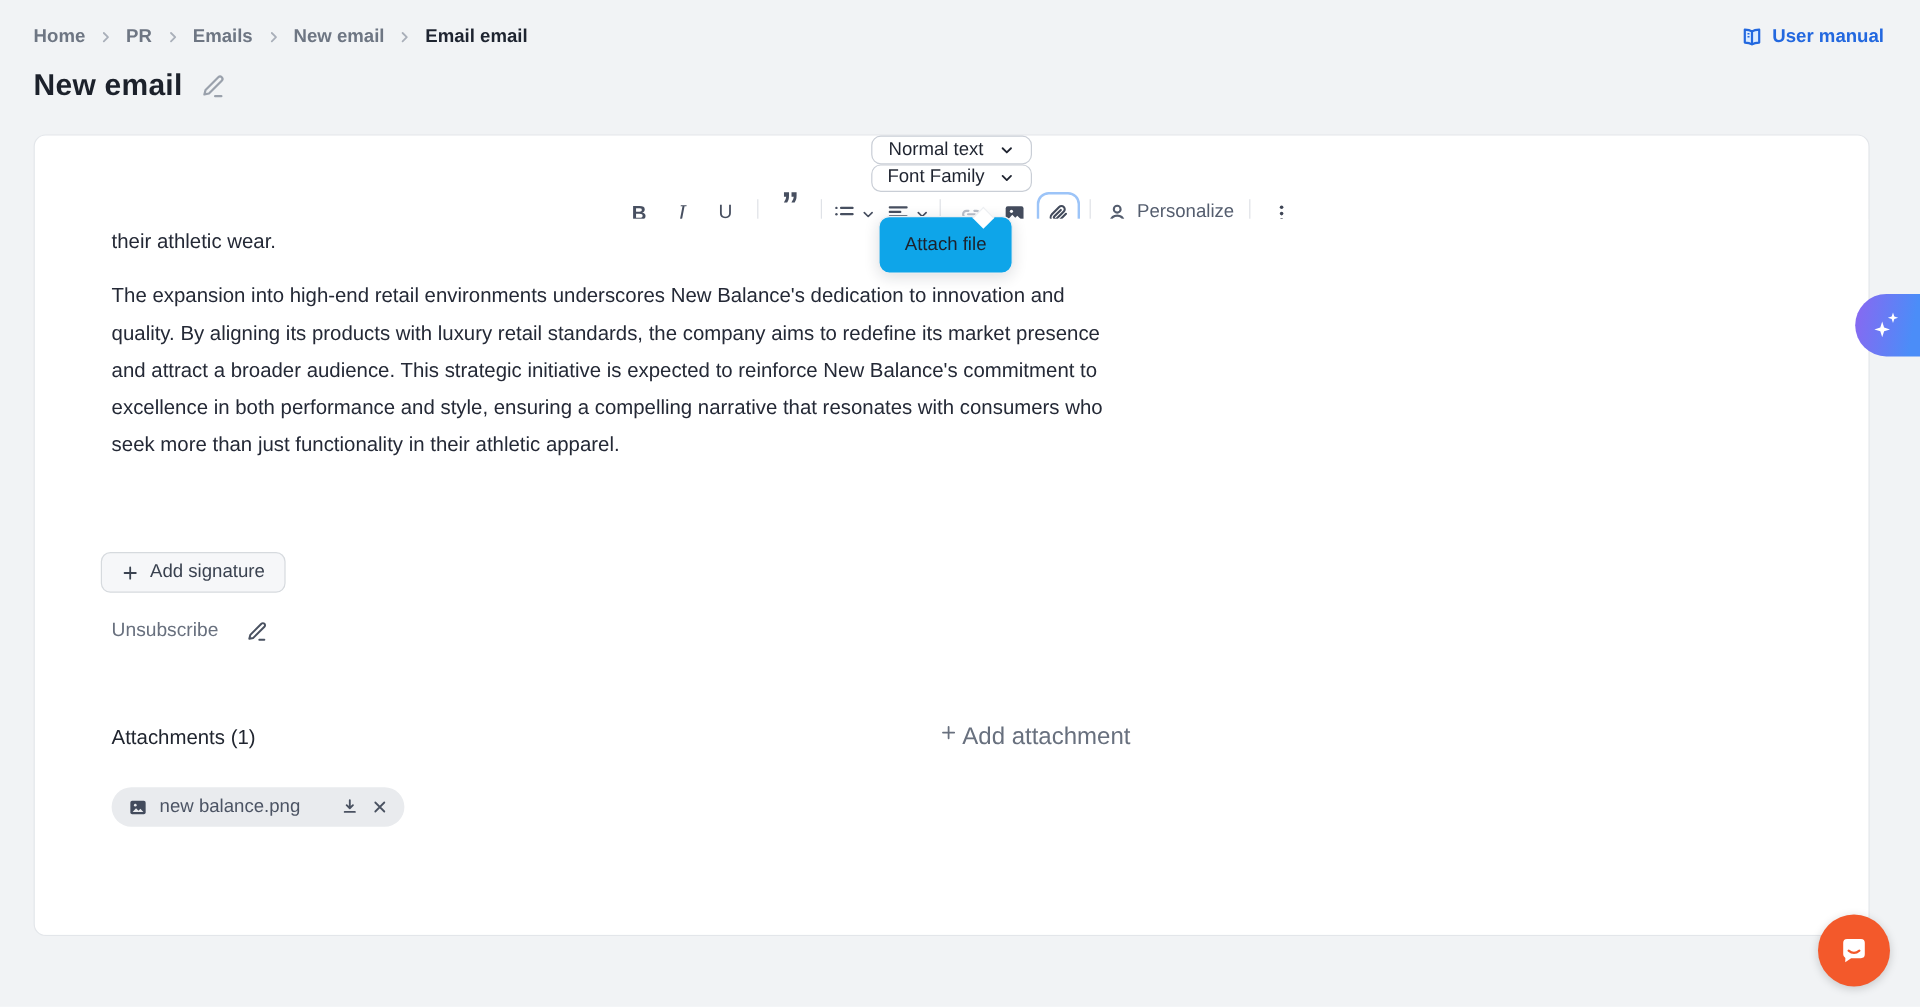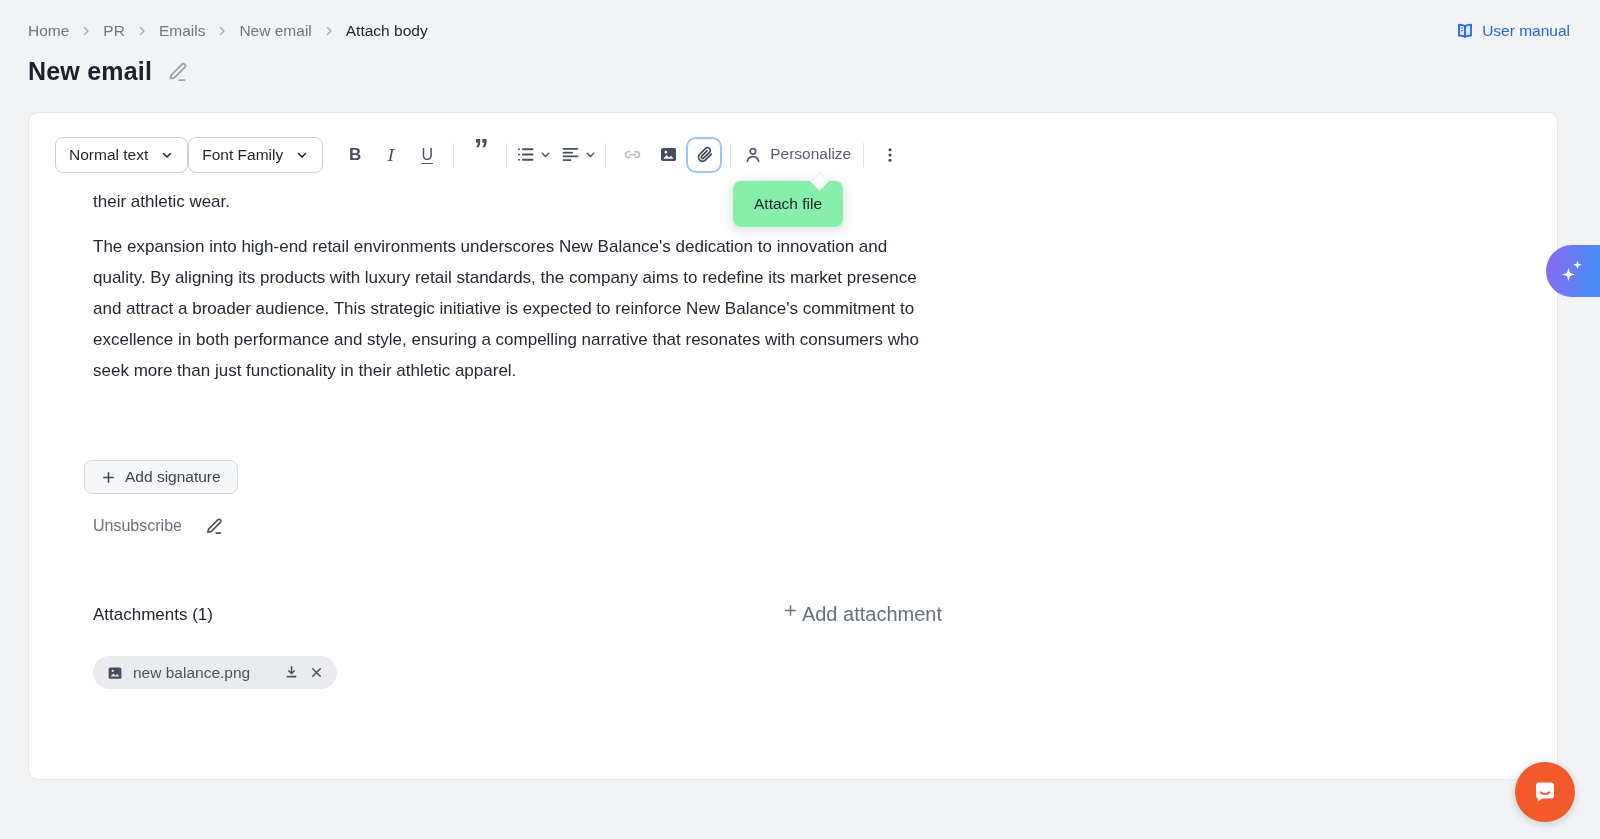--- a/index.html
+++ b/index.html
@@ -9,21 +9,21 @@
     background:#f1f3f5;
     color:#20252f;
     position:relative;
     overflow:hidden;
   }
   svg { display:block; }
 
   
   .topbar {
     position:absolute; left:28px; right:30px; top:18px; height:26px;
-    display:flex; align-items:center; justify-content:space-between;
+    display:flex; align-items:center; justify-content:space-between;font-weight:bold;
   }
   .breadcrumb { display:flex; align-items:center; gap:11px; font-size:15.5px; color:#6e7683; }
   .crumb { cursor:pointer; }
   .crumb.current { color:#1e2430; }
   .crumb-sep { display:flex; align-items:center; }
   .user-manual {
     display:flex; align-items:center; gap:7px;
     color:#2368df; font-size:15.5px; cursor:pointer;
   }
 
@@ -47,21 +47,21 @@
   
   .card {
     position:absolute; left:28px; top:112px; width:1530px; height:668px;
     background:#ffffff; border:1px solid #e3e6ea; border-radius:10px;
   }
 
   
   .toolbar {
     position:absolute; left:0; right:0; top:0; height:84px;
     display:flex; align-items:center; padding:0 26px;
-    border-bottom:1px solid #e7e9ec; border-radius:10px 10px 0 0;
+    border-bottom:1px solid #e7e9ec; border-radius:10px 10px 0 0;flex-direction:column;
   }
   .tb-select {
     height:36px; border:1.5px solid #c9ced6; border-radius:8px; background:#fff;
     display:flex; align-items:center; gap:12px; padding:0 13px;
     font-size:15.5px; color:#1f2430; cursor:pointer; white-space:nowrap;
   }
   .tb-select + .tb-select { }
   .tb-group { display:flex; align-items:center; margin-left:14px; }
   .icon-btn {
     min-width:36px; height:36px; display:flex; align-items:center; justify-content:center;
@@ -72,21 +72,21 @@
   .tb-sep { width:1px; height:24px; background:#dfe2e7; margin:0 8px; }
   .bold-glyph { font-weight:700; font-size:17px; }
   .italic-glyph { font-family:"DejaVu Serif","Liberation Serif",serif; font-style:italic; font-size:17px; }
   .underline-glyph { font-size:16px; text-decoration:underline; text-underline-offset:3px; }
   .quote-glyph { font-size:30px; font-weight:700; line-height:10px; height:22px; letter-spacing:-2px; }
   .personalize { display:flex; align-items:flex-start; gap:7px; color:#545d6e; font-size:15.5px; cursor:pointer; padding:0 4px; }
 
   
   .tooltip {
     position:absolute; left:703px; top:67px; z-index:6;
-    background:#86efac; border:1px solid #edeff2; border-radius:9px;
+    background:#0ea5e9; border:1px solid #edeff2; border-radius:9px;
     box-shadow:0 3px 12px rgba(20,28,45,.14);
     padding:14px 21px; font-size:15.5px; color:#1c212b; white-space:nowrap;
   }
   .tooltip::before {
     content:""; position:absolute; top:-6px; left:80px; width:12px; height:12px;
     background:#fff; transform:rotate(45deg);
     border-left:1px solid #edeff2; border-top:1px solid #edeff2;
   }
 
   
@@ -161,21 +161,21 @@
         <svg width="12" height="12" viewBox="0 0 24 24" fill="none" stroke="#a9afb9" stroke-width="3" stroke-linecap="round" stroke-linejoin="round">
           <path d="M9 5l7 7-7 7"></path>
         </svg>
       </span>
     <span class="crumb">New email</span>
     <span class="crumb-sep">
         <svg width="12" height="12" viewBox="0 0 24 24" fill="none" stroke="#a9afb9" stroke-width="3" stroke-linecap="round" stroke-linejoin="round">
           <path d="M9 5l7 7-7 7"></path>
         </svg>
       </span>
-    <span class="crumb current">Attach body</span>
+    <span class="crumb current">Email email</span>
   </nav>
   <a class="user-manual">
     <span>
         <svg width="20" height="20" viewBox="0 0 24 24" fill="none" stroke="#2368df" stroke-width="2.2" stroke-linejoin="round">
           <path d="M12 6.2C10.3 5 8 4.4 4.8 4.4v13c3.2 0 5.5.6 7.2 1.8 1.7-1.2 4-1.8 7.2-1.8v-13C16 4.4 13.7 5 12 6.2z" fill="#dcebff"></path>
           <path d="M12 6.2v13"></path>
           <path d="M7.5 8.5h2M7.5 11.5h2" stroke-width="1.6"></path>
         </svg>
       </span>
     <span>User manual</span>

